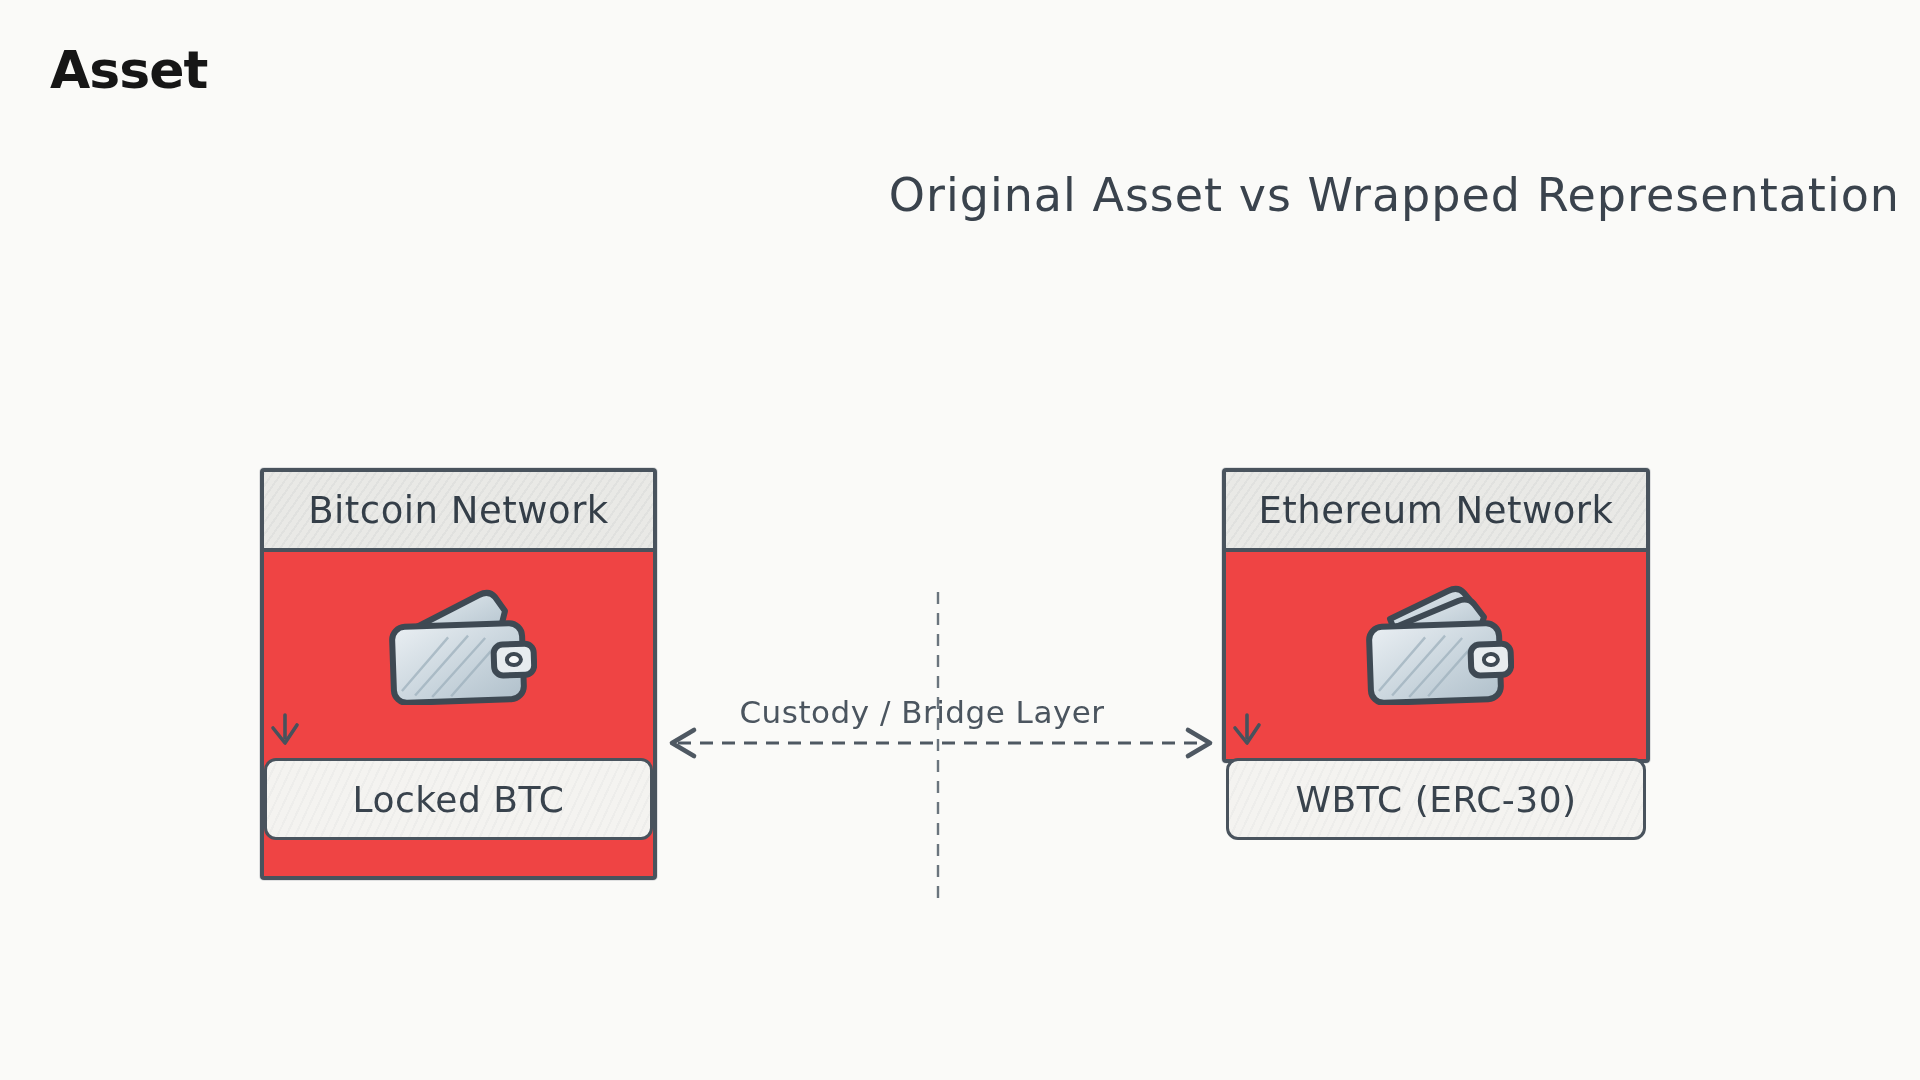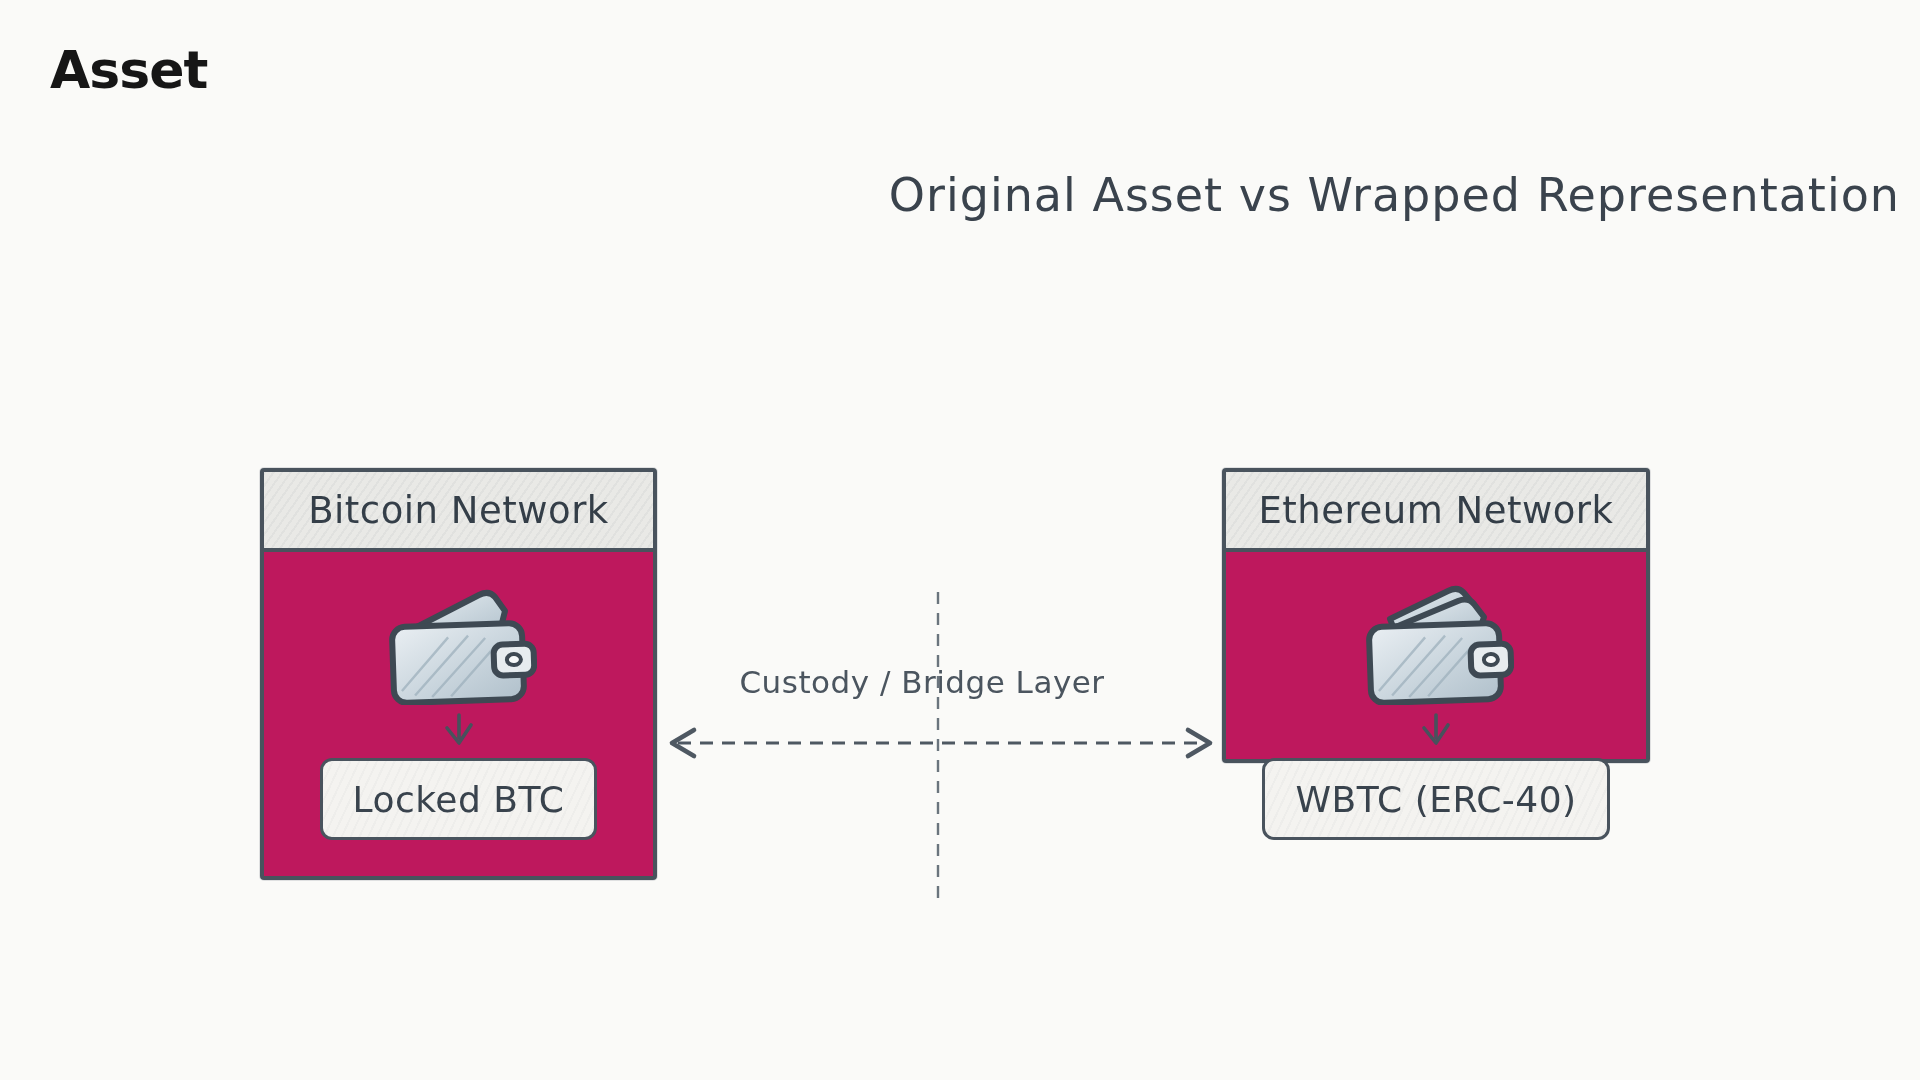--- a/index.html
+++ b/index.html
@@ -26,40 +26,40 @@
     text-align: right;
     font-size: 46px; letter-spacing: 1px;
     color: #3a434d;
   }
 
   
   .netbox {
     position: absolute;
     border: 4px solid #49535d;
     border-radius: 4px;
-    background: #be185d;
+    background: #ef4444;
     box-shadow: 0 0 0 1px rgba(73,83,93,0.15);
   }
   .netbox.left  { left: 260px;  top: 468px; width: 397px; height: 412px; }
   .netbox.right { left: 1222px; top: 468px; width: 428px; height: 295px; }
 
   .net-header {
     height: 80px;
     border-bottom: 4px solid #49535d;
     background:
       repeating-linear-gradient(125deg, rgba(110,120,130,0.07) 0 2px, rgba(0,0,0,0) 2px 7px),
       #e9e9e6;
     display: flex; align-items: center; justify-content: center;
     font-size: 37px; letter-spacing: 0.5px;
     color: #343e48;
   }
 
   .net-body {
     height: 324px;
-    display: flex; flex-direction: column; align-items: center;
+    display: flex; flex-direction: column; 
     padding-top: 28px;
   }
   .wallet-wrap { height: 124px; display: flex; align-items: center; justify-content: center; }
   .down-arrow-wrap { margin-top: 8px; height: 38px; }
 
   .asset-label {
     margin-top: 8px;
     height: 82px;
     display: flex; align-items: center; justify-content: center;
     padding: 0 30px;
@@ -68,21 +68,21 @@
     background:
       repeating-linear-gradient(115deg, rgba(120,130,140,0.05) 0 2px, rgba(0,0,0,0) 2px 8px),
       #f4f3f0;
     font-size: 36px; letter-spacing: 0.5px;
     color: #39434d;
     white-space: nowrap;
   }
 
   
   .bridge-label {
-    position: absolute; left: 922px; top: 664px;
+    position: absolute; left: 922px; top: 694px;
     transform: translateX(-50%);
     font-size: 31px; letter-spacing: 0.5px;
     color: #4b555f;
     white-space: nowrap;
   }
   .h-arrow { position: absolute; left: 660px; top: 723px; }
   .v-dash  { position: absolute; left: 936px; top: 592px; }
 </style>
 </head>
 <body>
@@ -145,21 +145,21 @@
             <ellipse cx="133" cy="82.5" rx="7" ry="5.5" fill="#f7f9fa" stroke="#3e4953" stroke-width="4"></ellipse>
           </g>
         </svg>
       </div>
       <div class="down-arrow-wrap">
         <svg width="42" height="38" viewBox="0 0 42 38">
           <path d="M21 3 L21 26" stroke="#47525c" stroke-width="3.6" stroke-linecap="round" fill="none"></path>
           <path d="M9 16 L21 31 L33 13" stroke="#47525c" stroke-width="3.6" stroke-linecap="round" stroke-linejoin="round" fill="none"></path>
         </svg>
       </div>
-      <div class="asset-label">WBTC (ERC-40)</div>
+      <div class="asset-label">WBTC (ERC-30)</div>
     </div>
   </div>
 
   <div class="bridge-label">Custody / Bridge Layer</div>
 
   <div class="v-dash">
     <svg width="4" height="312" viewBox="0 0 4 312">
       <line x1="2" y1="0" x2="2" y2="312" stroke="#6a747d" stroke-width="2.4" stroke-dasharray="12 9"></line>
     </svg>
   </div>

